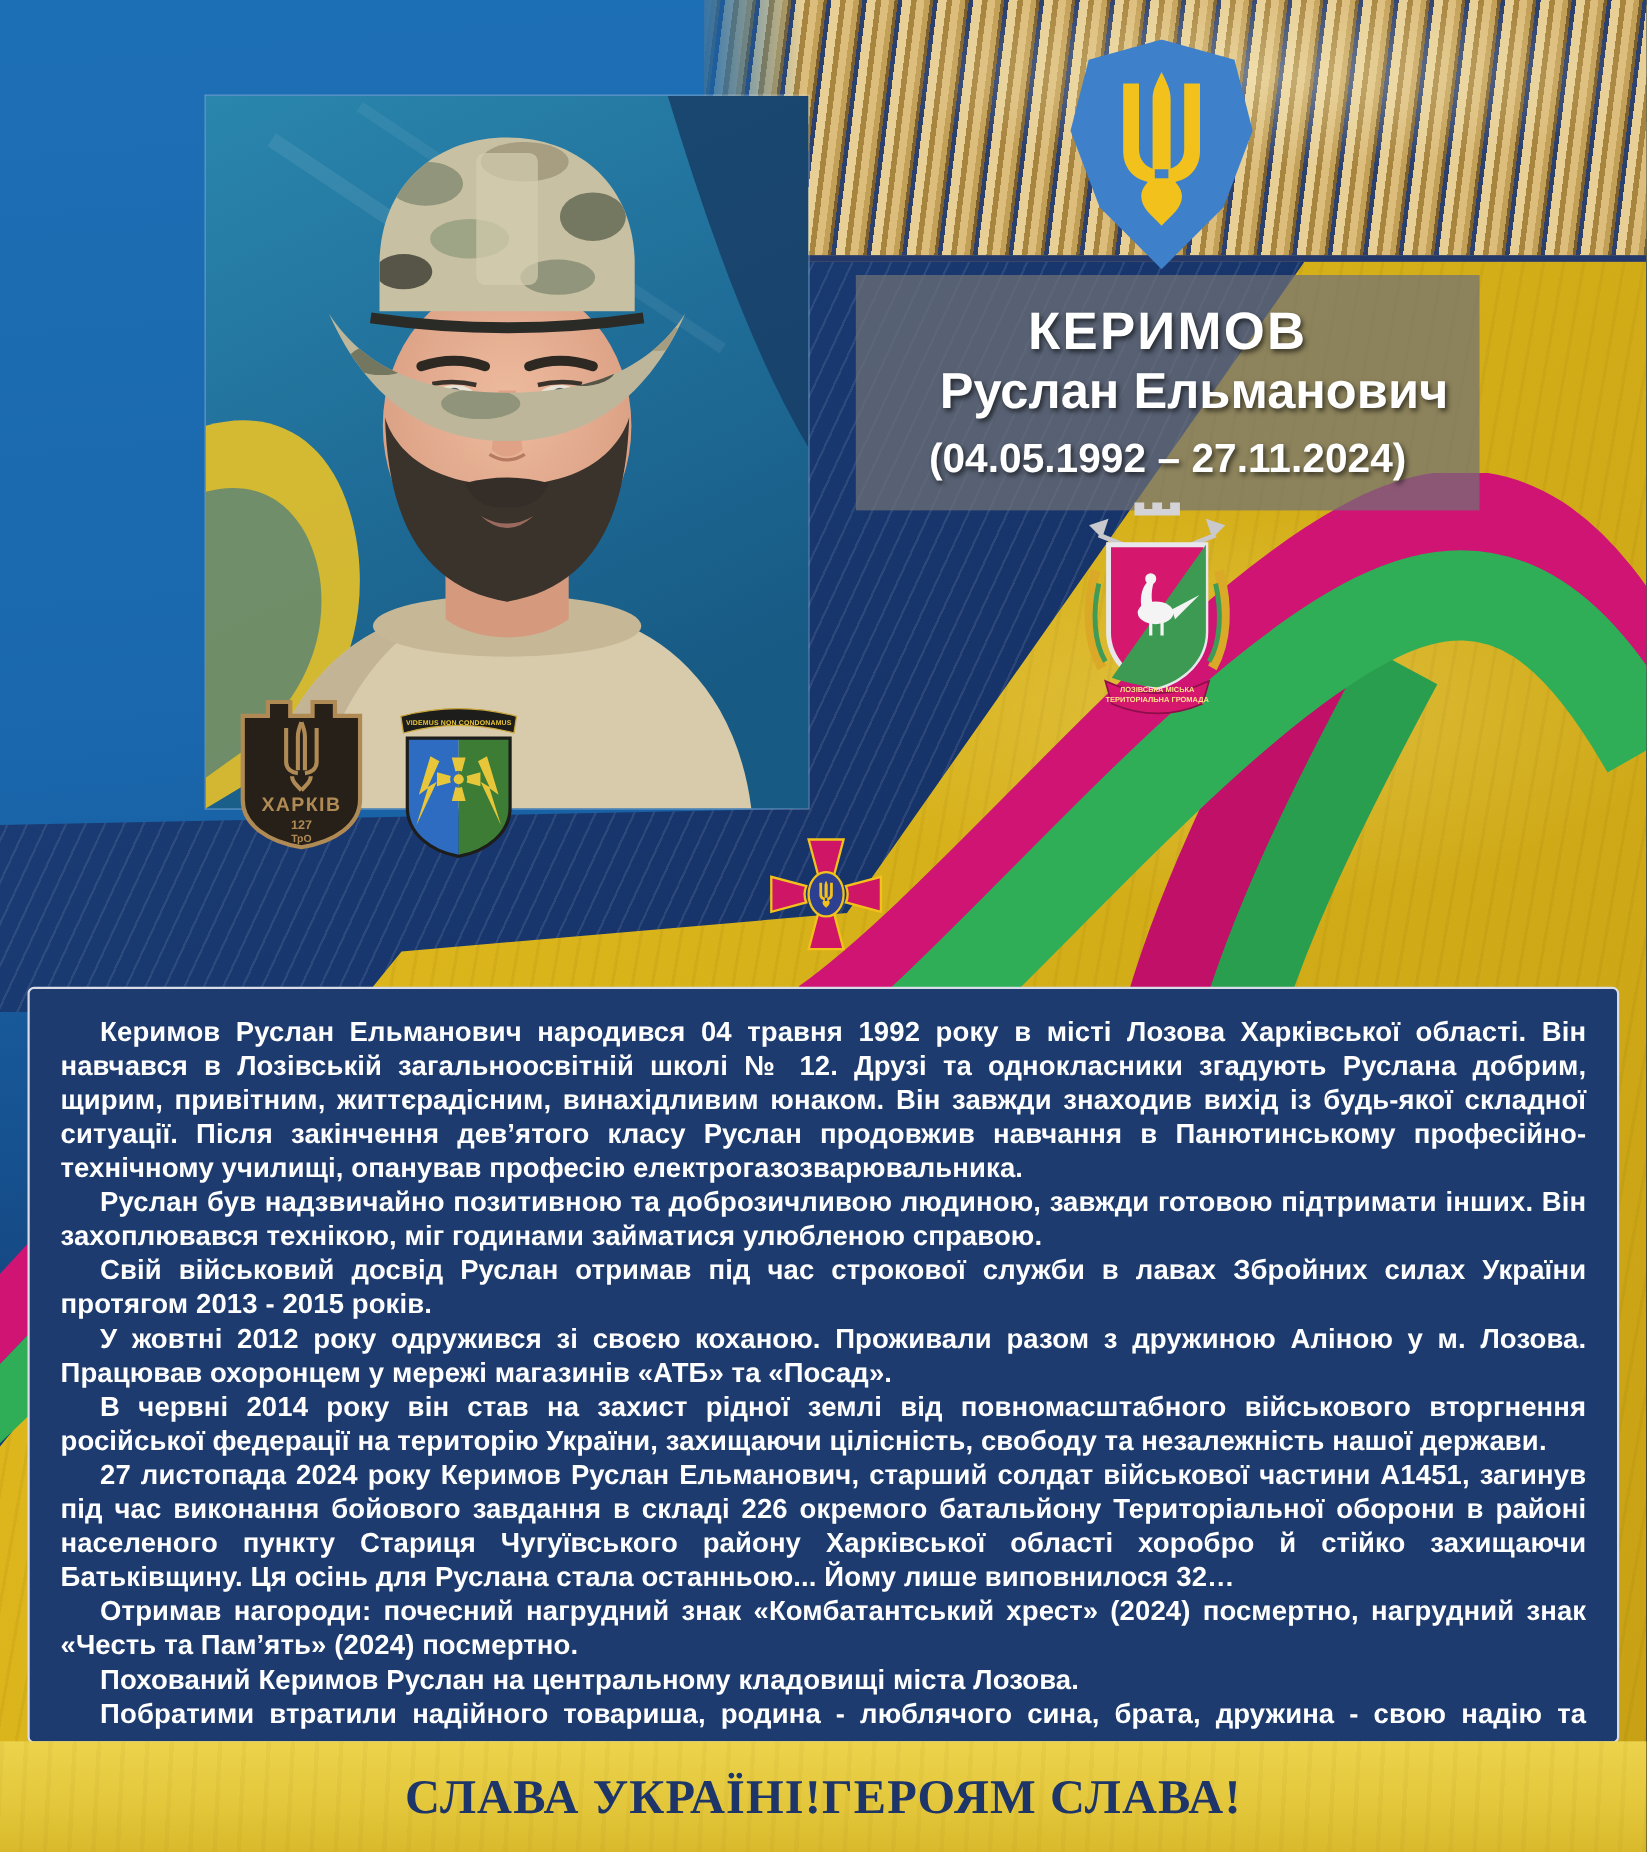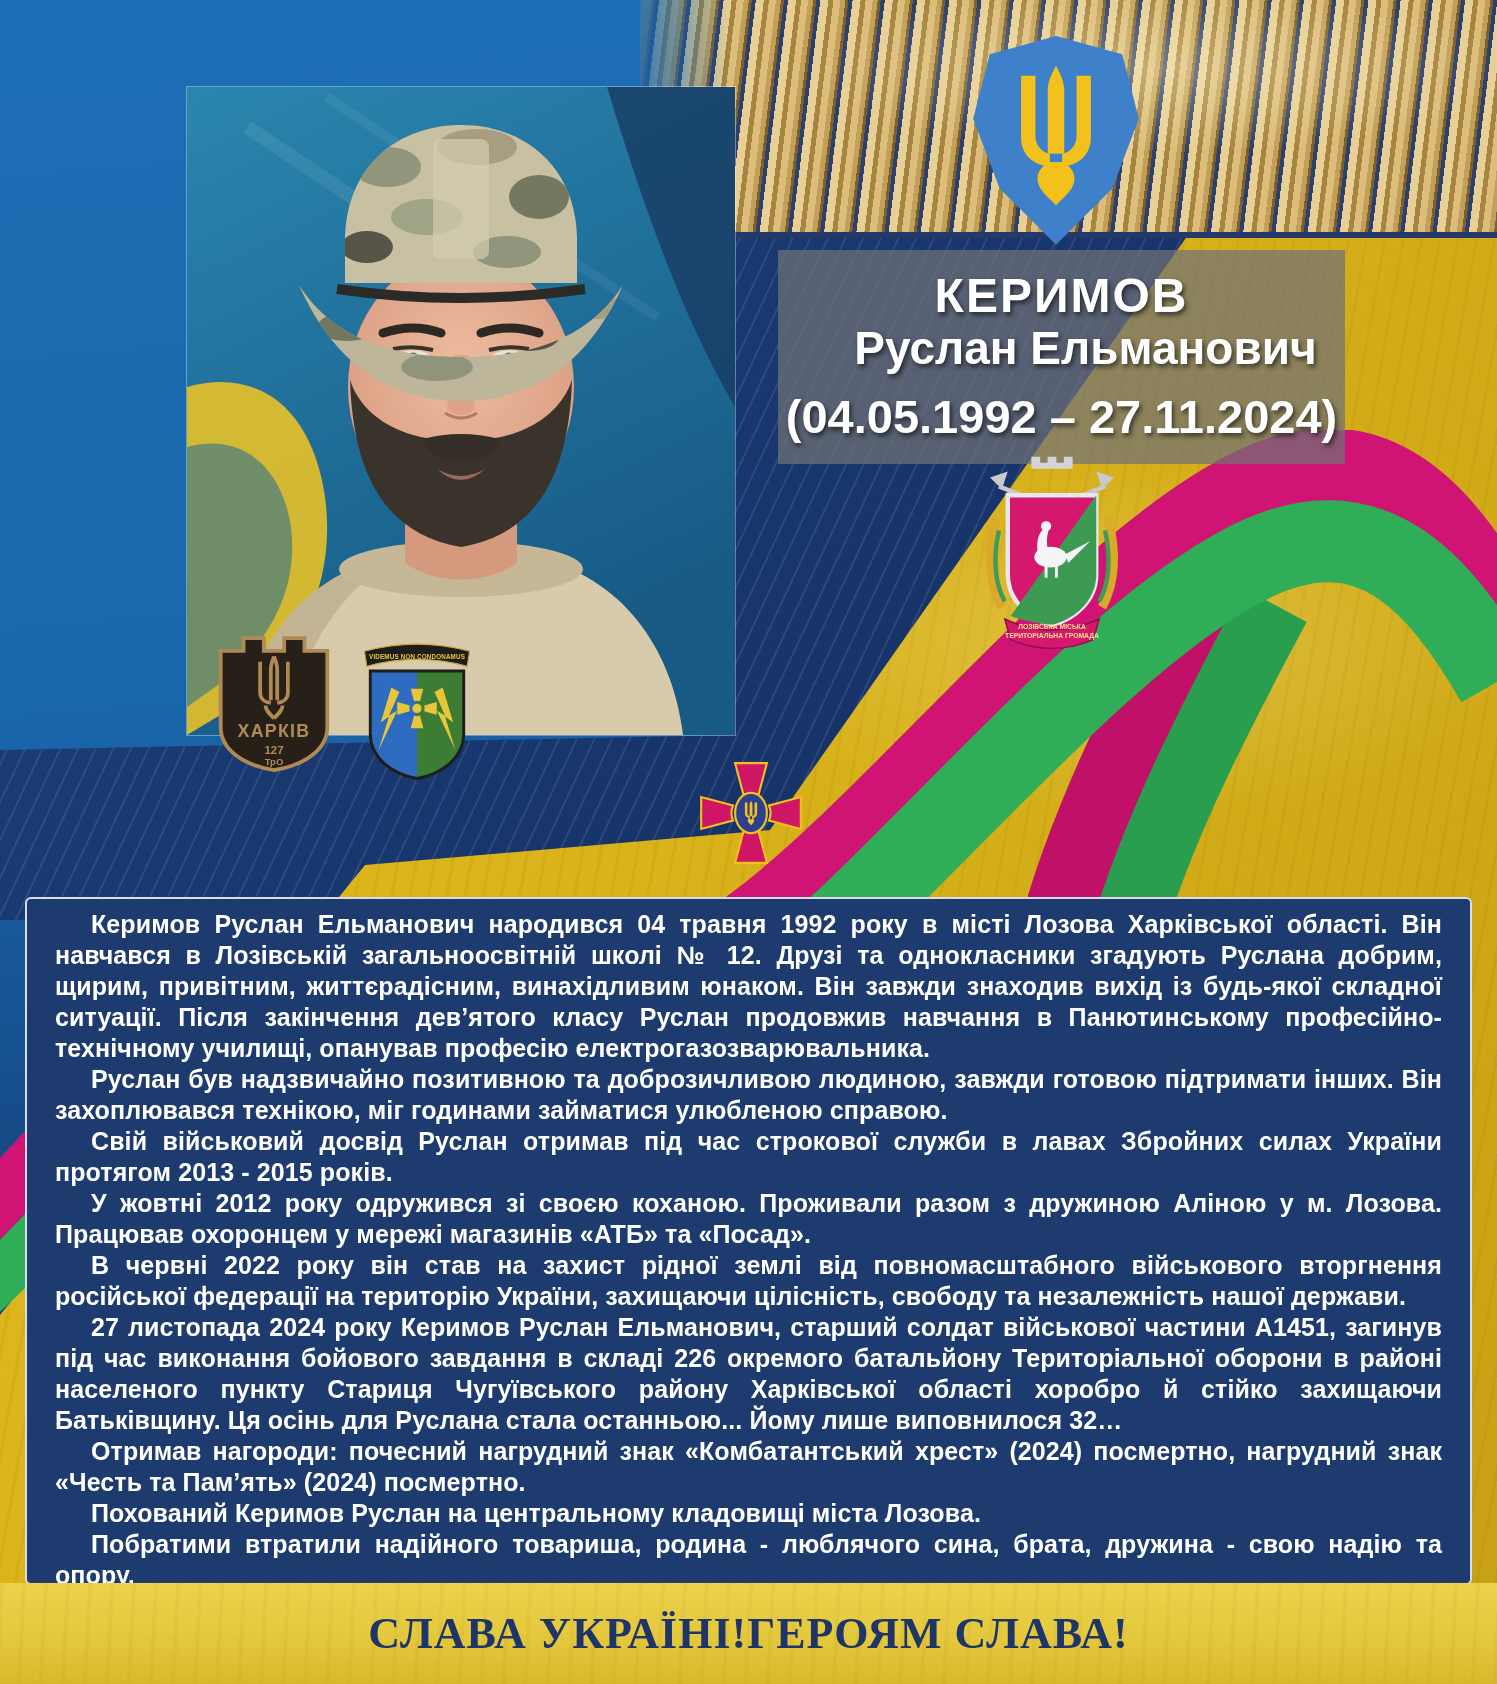--- a/index.html
+++ b/index.html
@@ -41,35 +41,35 @@
   .name-plate{
     position:absolute;left:778px;top:250px;width:567px;height:214px;
     background:rgba(112,113,118,0.72);
     display:flex;flex-direction:column;align-items:center;justify-content:center;
     color:#fff;text-align:left;
   }
   .name-plate .surname{font-size:48px;font-weight:bold;letter-spacing:2px;line-height:1.1;
     text-shadow:2px 3px 5px rgba(0,0,0,0.6);}
   .name-plate .given{font-size:46px;font-weight:bold;line-height:1.15;
     text-shadow:2px 3px 5px rgba(0,0,0,0.6);margin-left:48px;}
-  .name-plate .dates{font-size:47px;font-weight:bold;margin-top:14px;
+  .name-plate .dates{font-size:37px;font-weight:bold;margin-top:14px;
     text-shadow:2px 3px 5px rgba(0,0,0,0.6);}
   
   .trident-shield{position:absolute;left:958px;top:36px;width:196px;height:212px;}
   .coat-of-arms{position:absolute;left:978px;top:448px;width:148px;height:202px;}
   .afu-emblem{position:absolute;left:698px;top:760px;width:106px;height:106px;}
   .patch-127{position:absolute;left:210px;top:628px;width:128px;height:146px;}
   .patch-226{position:absolute;left:358px;top:636px;width:118px;height:146px;}
   .ribbon-svg{position:absolute;left:690px;top:430px;width:807px;height:500px;}
   .left-ribbon{position:absolute;left:0;top:1100px;width:60px;height:240px;}
   
   .bio-panel{
     position:absolute;left:25px;top:897px;width:1447px;height:688px;
     background:#1d3b6e;border:2px solid #d9dde7;border-radius:6px;
-    box-sizing:border-box;padding:10px 28px 0 28px;
+    box-sizing:border-box;padding:24px 28px 0 28px;
   }
   .bio-panel p{
     margin:0;color:#ffffff;font-size:25px;font-weight:bold;line-height:31px;
     text-align:justify;text-indent:36px;
     letter-spacing:0.1px;
   }
   
   .bottom-band{
     position:absolute;left:0;top:1583px;width:1497px;height:101px;
     background:
@@ -258,21 +258,21 @@
       <path d="M84,12 L70,12 L70,70 C70,80 64,86 56,88 L56,100 C73,99 84,88 84,72 Z"></path>
       <path d="M50,138 C40,128 32,122 32,112 C32,104 38,100 42,94 L44,104 L56,104 L58,94 C62,100 68,104 68,112 C68,122 60,128 50,138 Z"></path>
     </g>
   </svg>
 
   <div class="bio-panel">
       <p>Керимов Руслан Ельманович народився 04 травня 1992 року в місті Лозова Харківської області. Він навчався в Лозівській загальноосвітній школі № 12. Друзі та однокласники згадують Руслана добрим, щирим, привітним, життєрадісним, винахідливим юнаком. Він завжди знаходив вихід із будь-якої складної ситуації. Після закінчення дев’ятого класу Руслан продовжив навчання в Панютинському професійно-технічному училищі, опанував професію електрогазозварювальника.</p>
       <p>Руслан був надзвичайно позитивною та доброзичливою людиною, завжди готовою підтримати інших. Він захоплювався технікою, міг годинами займатися улюбленою справою.</p>
       <p>Свій військовий досвід Руслан отримав під час строкової служби в лавах Збройних силах України протягом 2013 - 2015 років.</p>
       <p>У жовтні 2012 року одружився зі своєю коханою. Проживали разом з дружиною Аліною у м. Лозова. Працював охоронцем у мережі магазинів «АТБ»  та «Посад».</p>
-      <p>В червні 2022 року він став на захист рідної землі від повномасштабного військового вторгнення російської федерації на територію України, захищаючи цілісність, свободу та незалежність нашої держави.</p>
+      <p>В червні 2014 року він став на захист рідної землі від повномасштабного військового вторгнення російської федерації на територію України, захищаючи цілісність, свободу та незалежність нашої держави.</p>
       <p>27 листопада 2024 року Керимов Руслан Ельманович, старший солдат військової частини А1451, загинув під час виконання бойового завдання в складі 226 окремого батальйону Територіальної оборони в районі населеного пункту Стариця Чугуївського району Харківської області хоробро й стійко захищаючи Батьківщину. Ця осінь для Руслана стала останньою... Йому лише виповнилося 32…</p>
       <p>Отримав нагороди: почесний нагрудний знак «Комбатантський хрест» (2024) посмертно, нагрудний знак «Честь та Пам’ять» (2024) посмертно.</p>
       <p>Похований Керимов Руслан на центральному кладовищі міста Лозова.</p>
       <p>Побратими втратили надійного товариша, родина - люблячого сина, брата, дружина - свою надію та опору.</p>
       <p>Вічна пам’ять і слава мужньому Воїну!</p>
     </div>
 
   <div class="bottom-band">
     <div class="slogan">СЛАВА УКРАЇНІ!</div>
     <div class="slogan">ГЕРОЯМ СЛАВА!</div>

